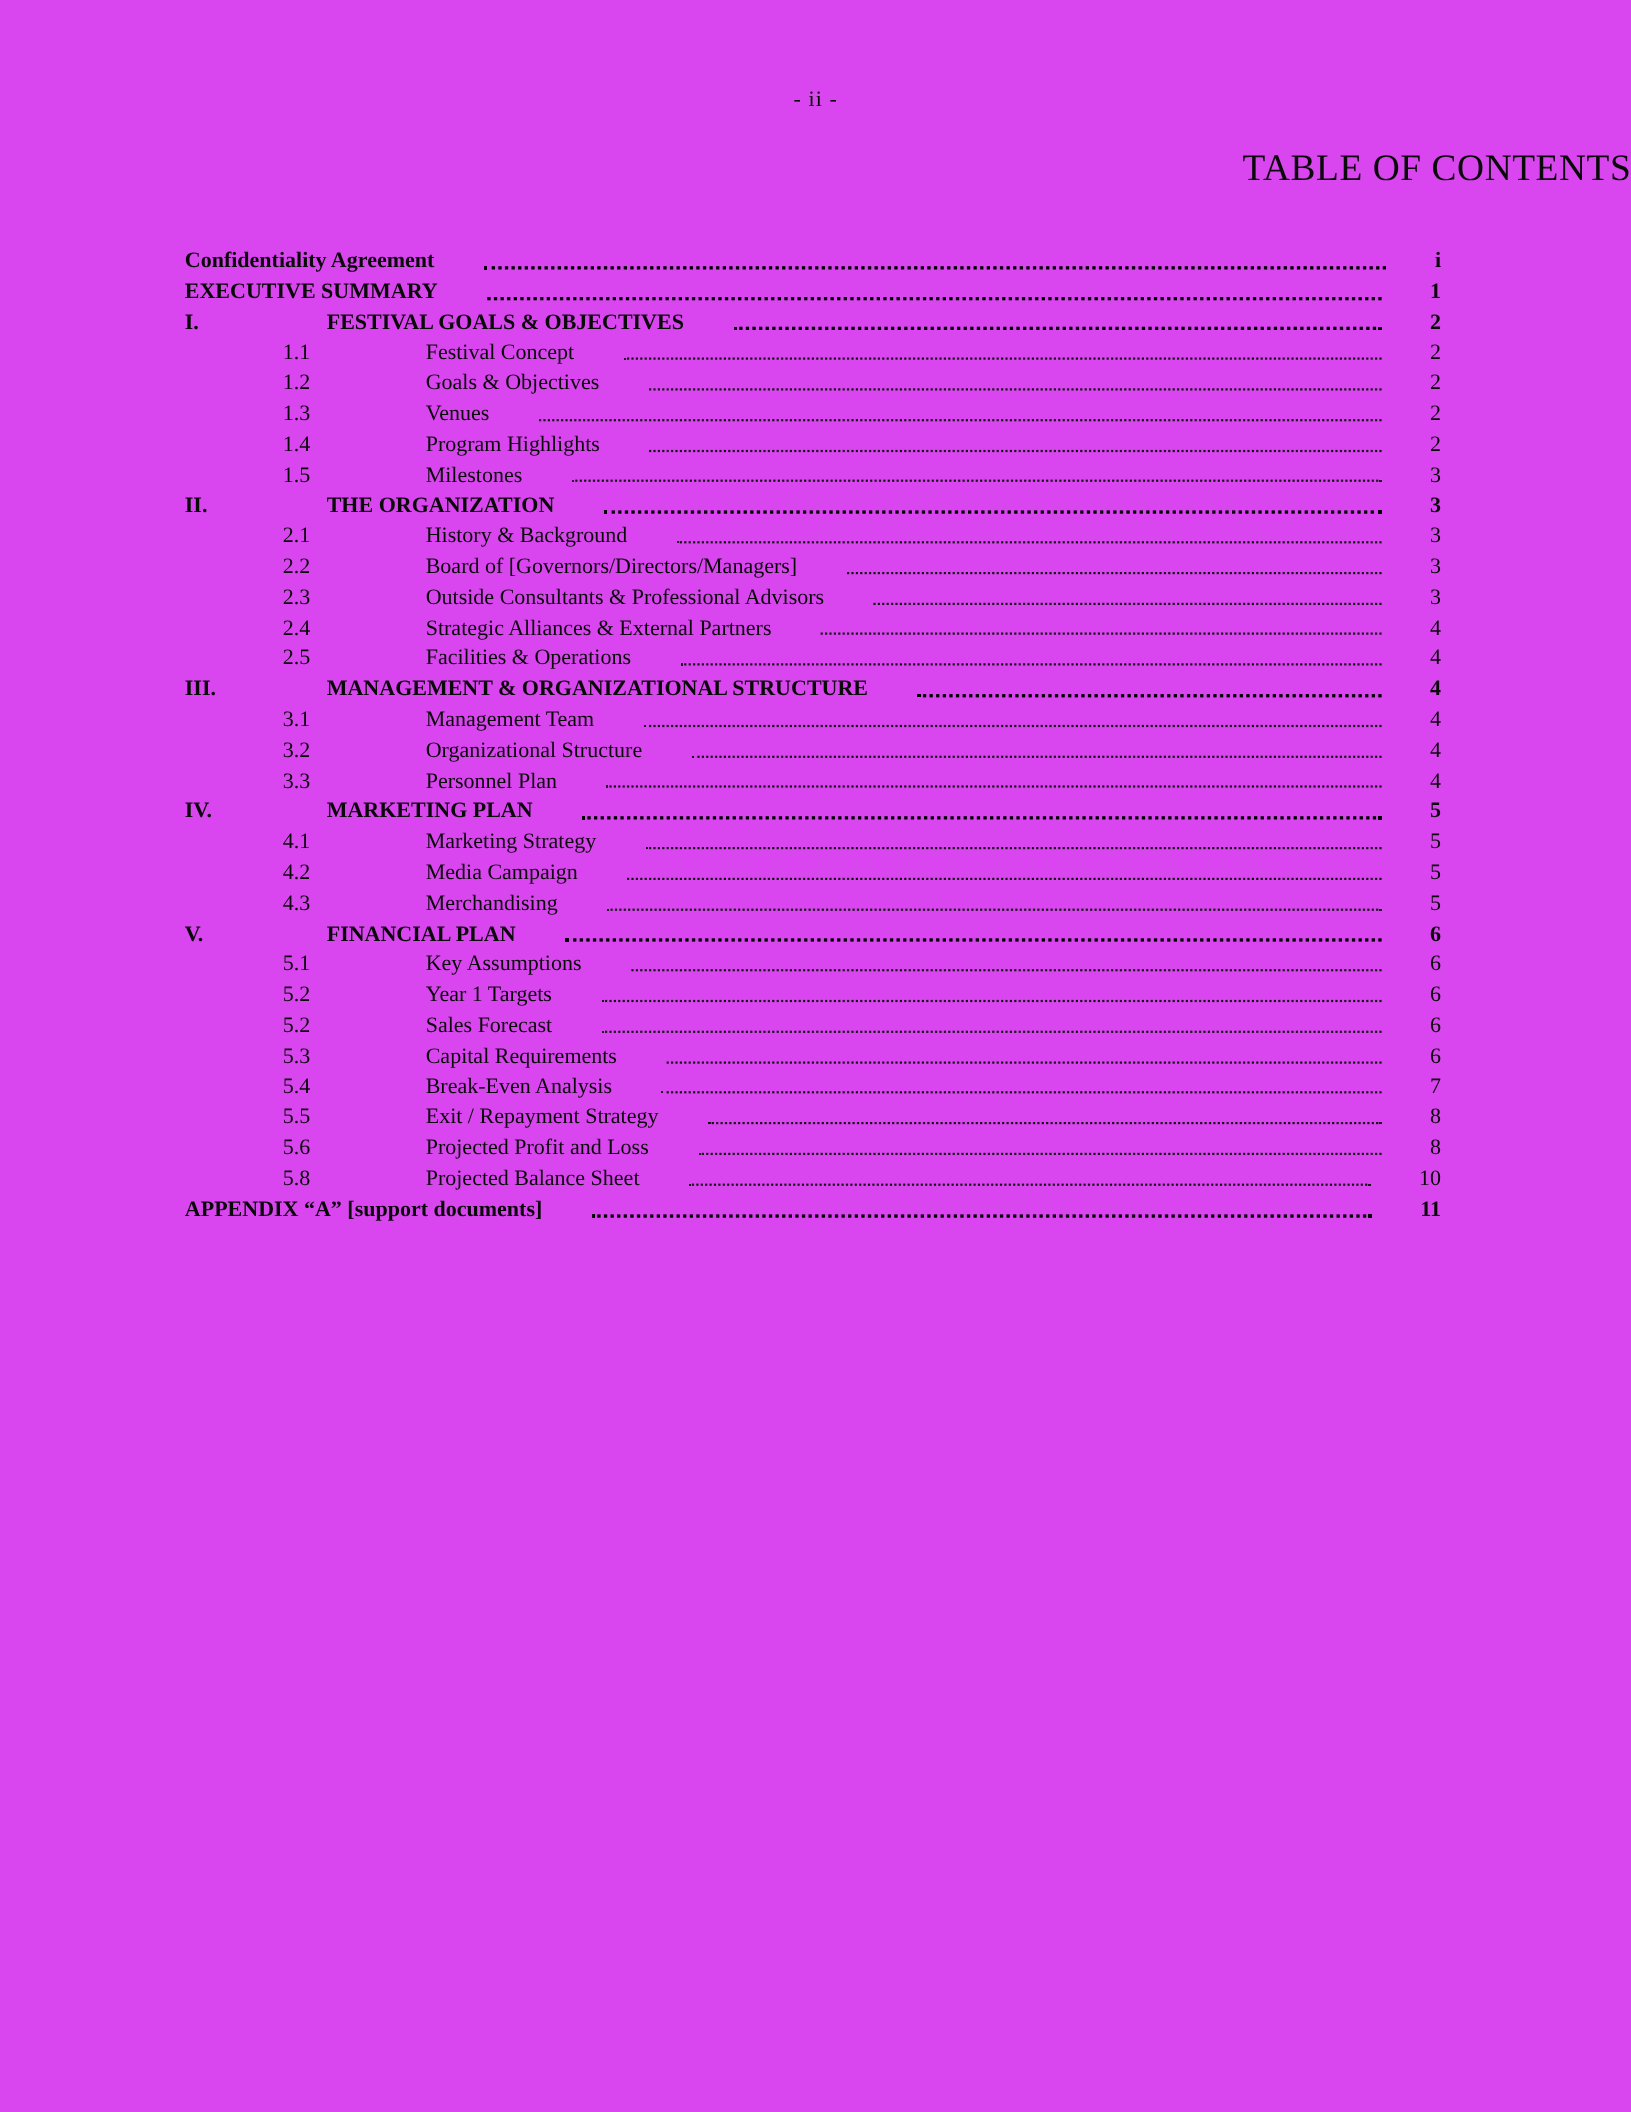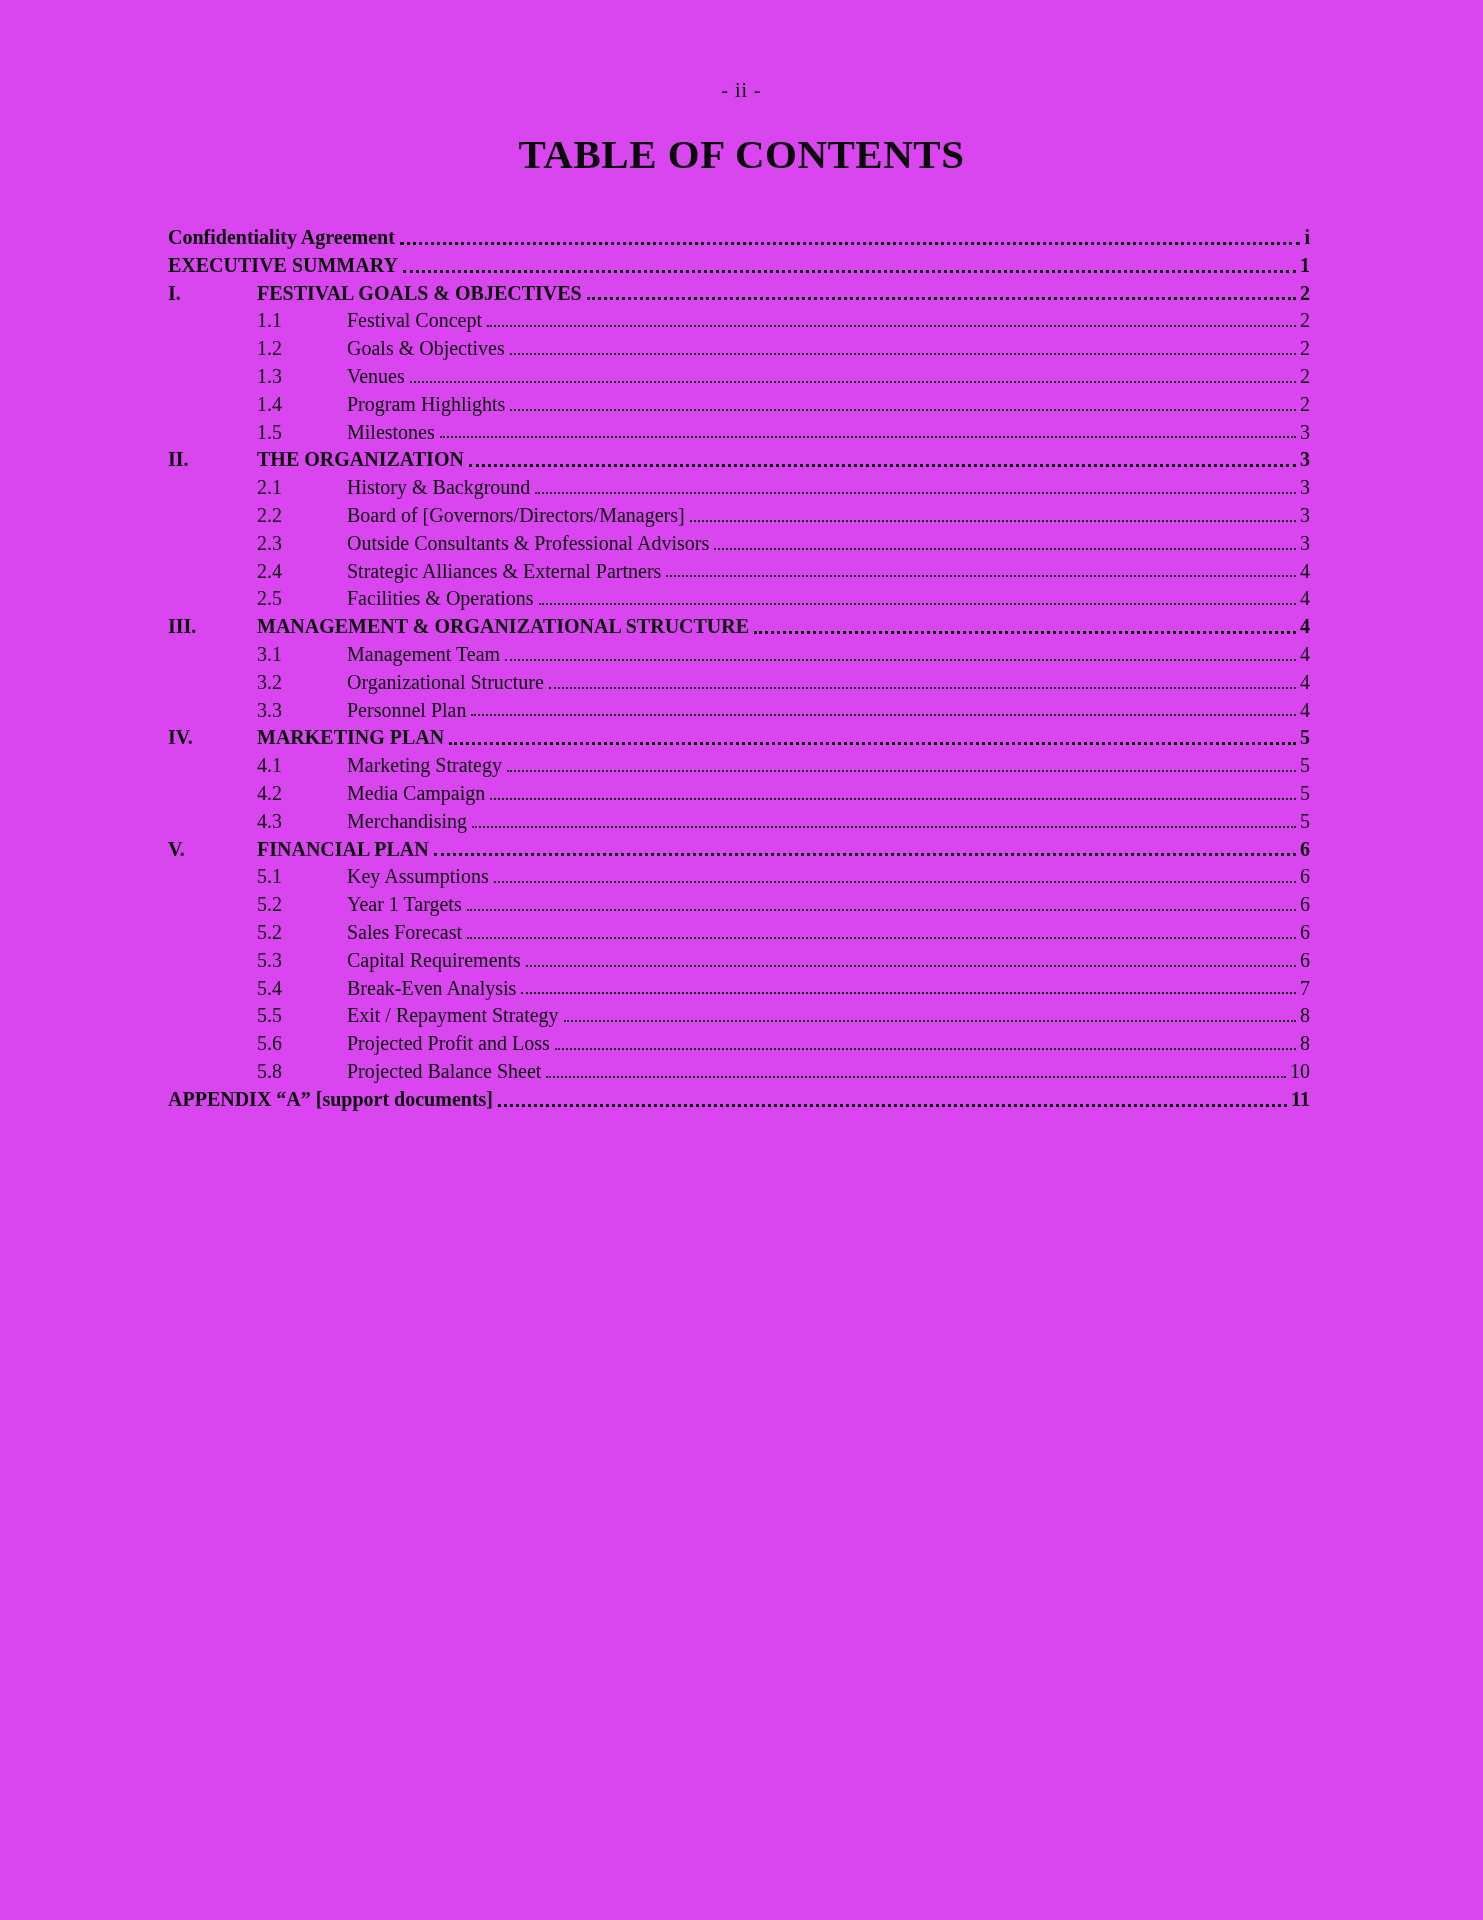--- a/index.html
+++ b/index.html
@@ -20,40 +20,41 @@
     text-align: center;
     font-size: 20px;
     line-height: 24px;
     letter-spacing: 1px;
   }
   .toc-title {
     position: absolute;
     top: 136px;
     left: 0;
     width: 100%;
-    text-align: center;
-    font-size: 41px;
-    font-weight: bold;
+    text-align: right;
+    font-size: 34px;
+    font-weight: normal;
     line-height: 36px;
     margin: 0;
     letter-spacing: 0.5px;
   }
   .toc-list {
     position: absolute;
     top: 224px;
     left: 168px;
     width: 1142px;
   }
   .toc-row {
     display: flex;
     align-items: center;
     height: 27.8px;
     line-height: 27.8px;
     font-size: 20px;
     white-space: nowrap;
+    gap: 40px;
   }
   .toc-row.bold { font-weight: bold; }
   .toc-row .num {
     flex: 0 0 auto;
     display: inline-block;
   }
   .toc-row.level1 .num { width: 89px; }
   .toc-row.level2 { padding-left: 89px; }
   .toc-row.level2 .num { width: 90px; }
   .toc-row .label { flex: 0 0 auto; }

